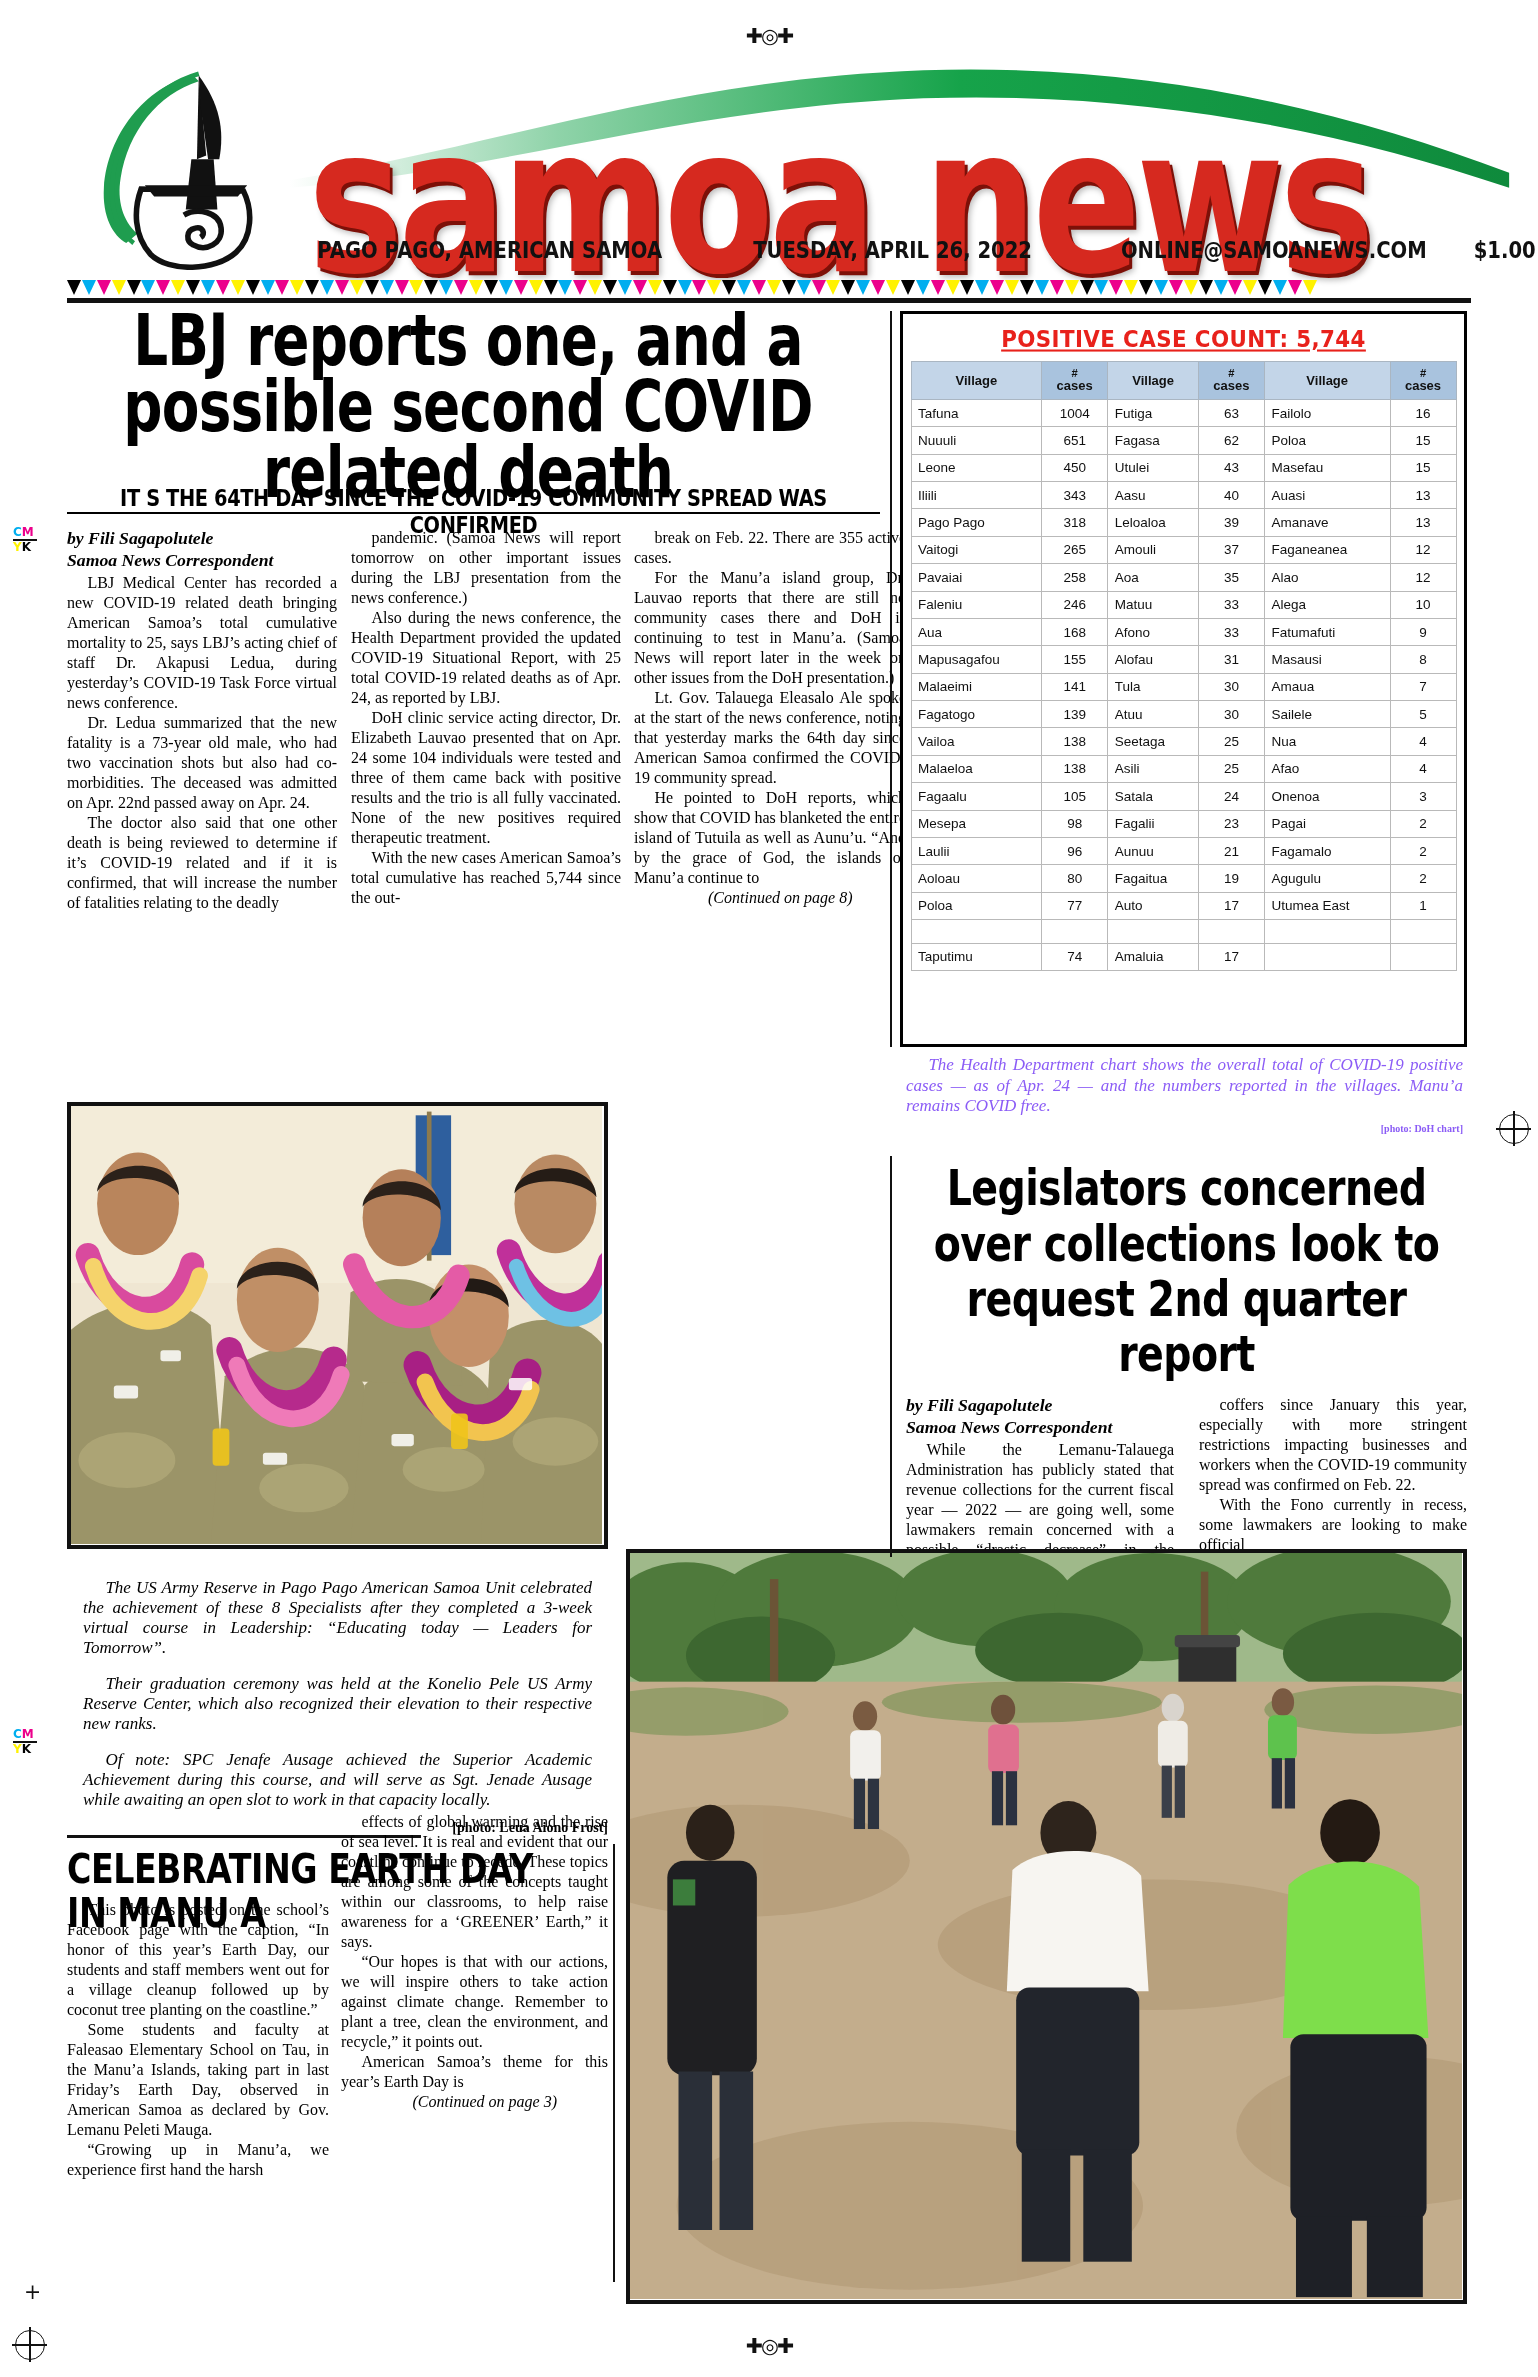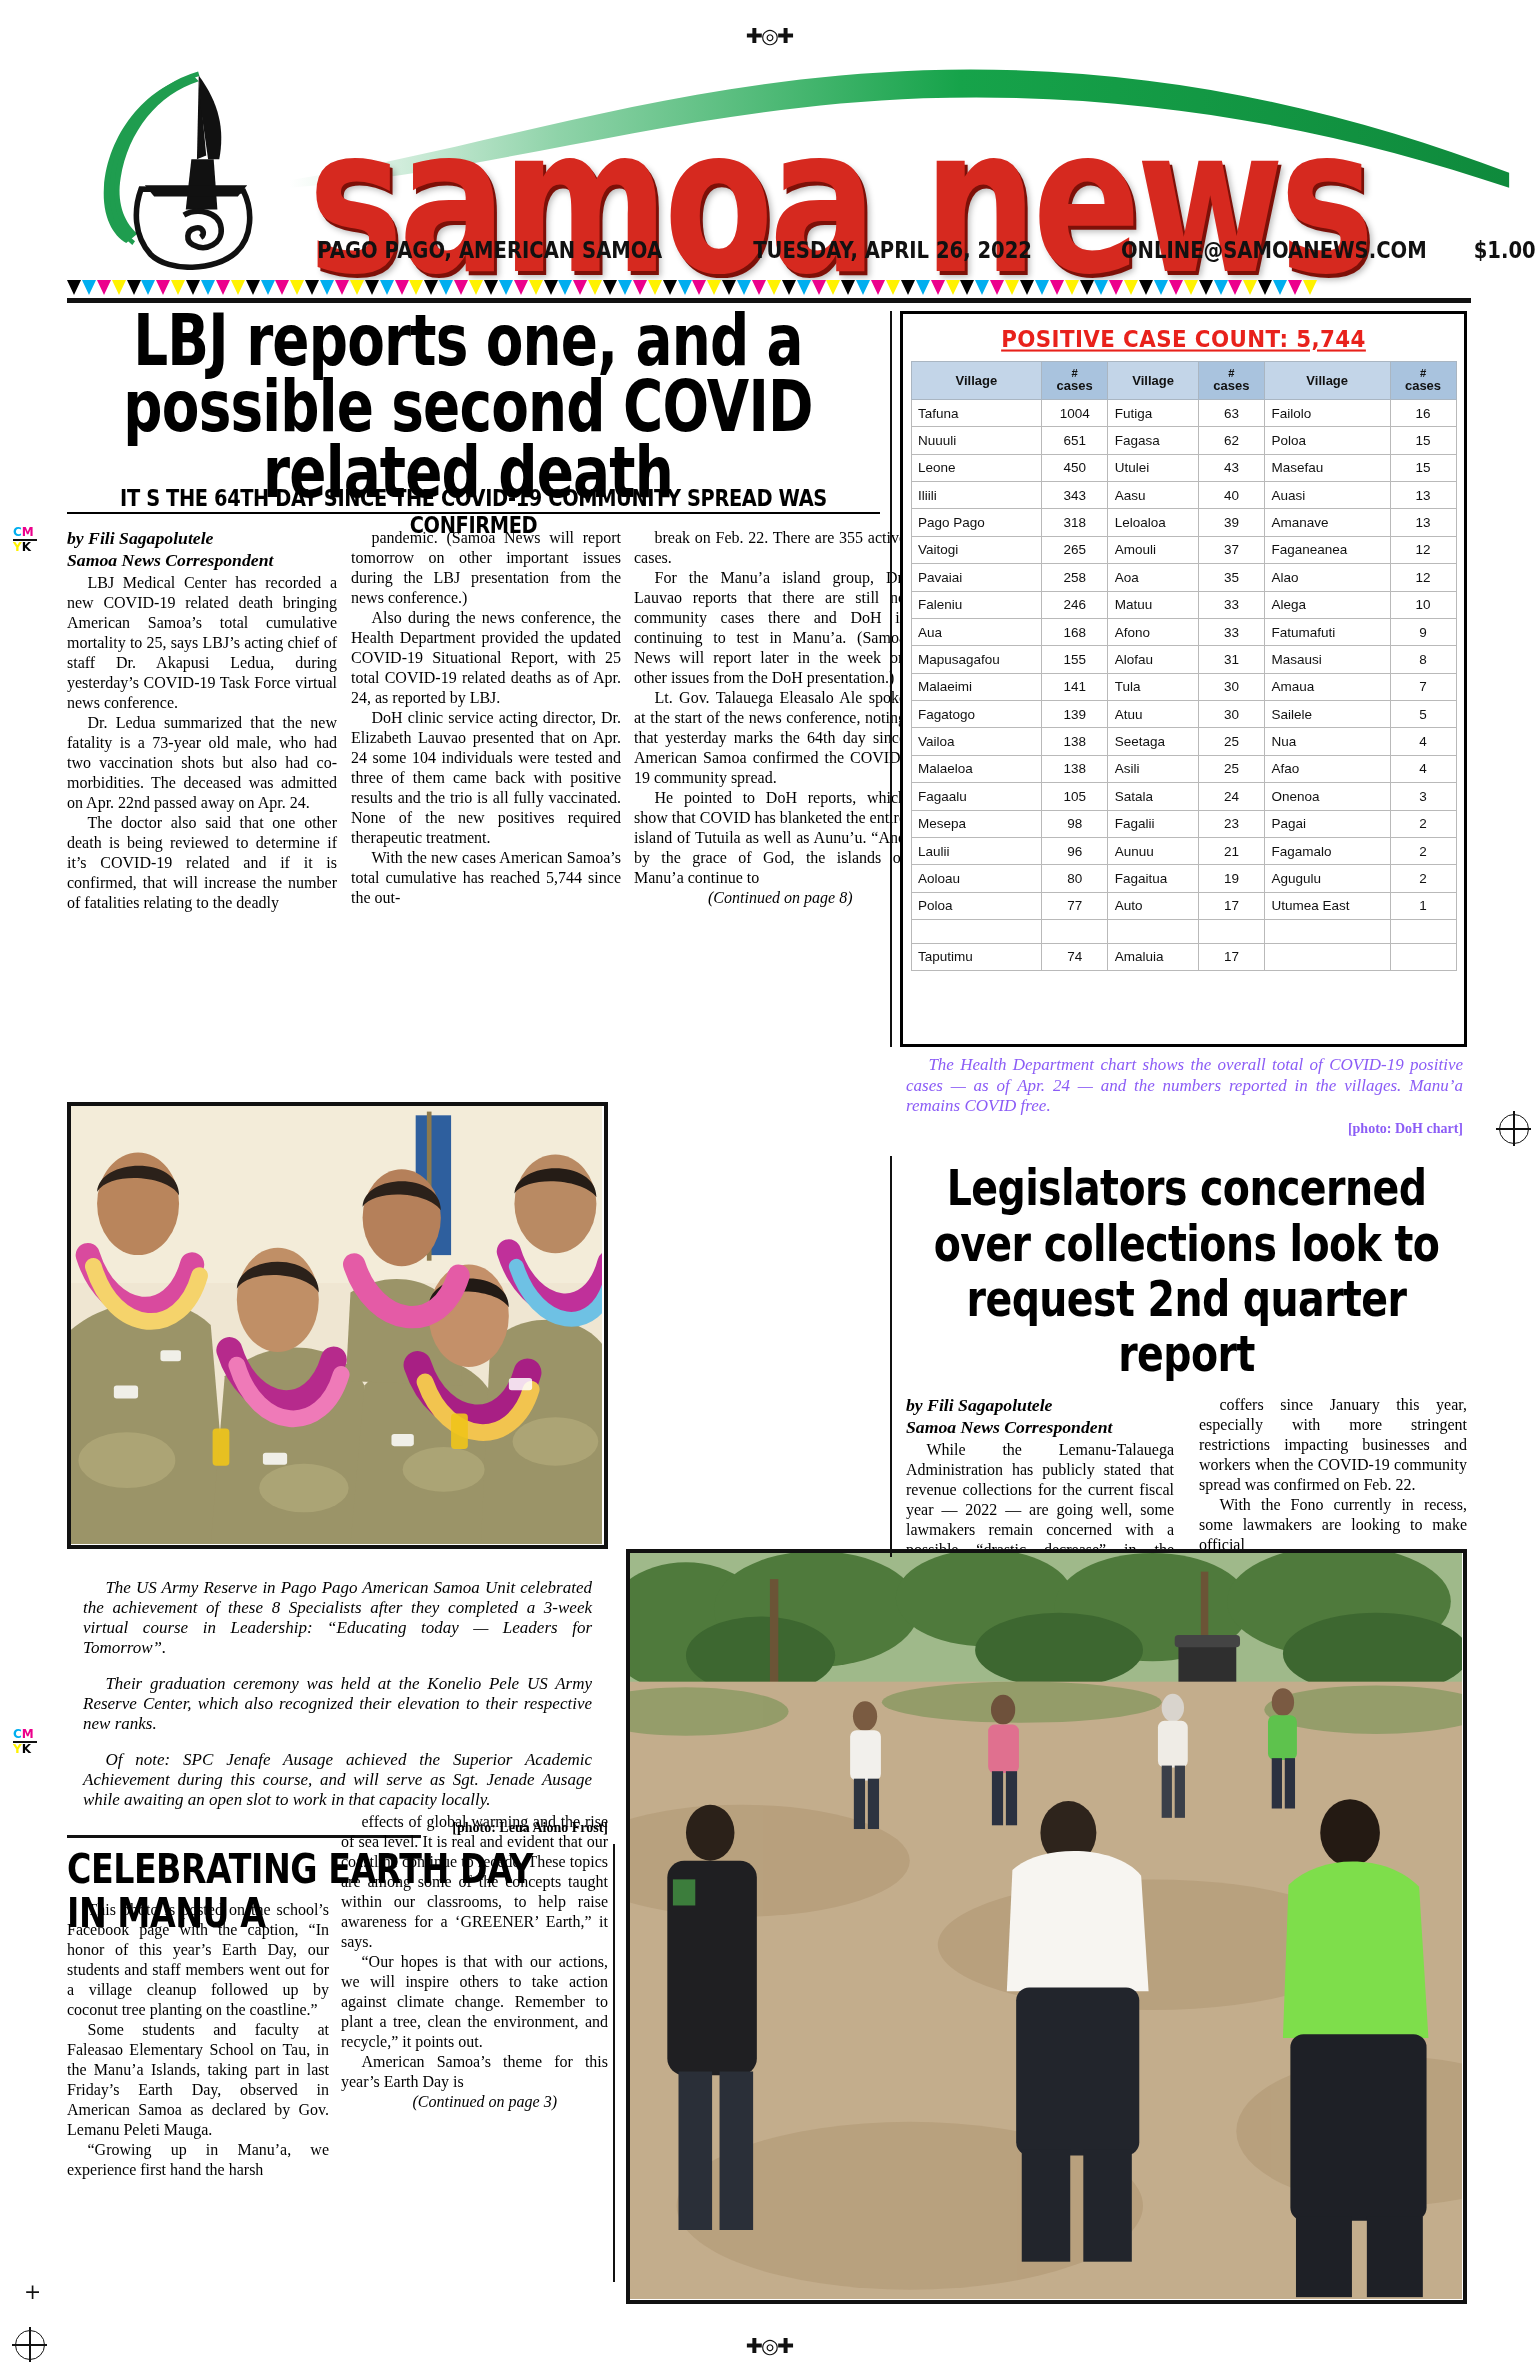--- a/index.html
+++ b/index.html
@@ -115,21 +115,21 @@
   }
   table.cases td.v{text-align:left;}
   table.cases td.n{text-align:center;}
   table.cases tr.blank td{height:15px;border-left:0.9px solid #b9b9b9;border-right:0.9px solid #b9b9b9;}
 
   .tbl-caption{
     position:absolute;left:906px;top:1055px;width:557px;
     font-family:"Liberation Serif",serif;font-style:italic;font-size:17px;line-height:20.5px;
     text-align:justify;text-indent:22.4px;color:#8b5cf6;
   }
-  .credit{font-family:"Liberation Serif",serif;font-weight:bold;font-size:14px;text-align:right;margin-top:2.8px;font-style:normal;}
+  .credit{font-family:"Liberation Serif",serif;font-weight:bold;font-size:10px;text-align:right;margin-top:2.8px;font-style:normal;}
 
   
   .head2{
     position:absolute;left:906px;top:1161px;width:561px;
     font-family:"DejaVu Sans",sans-serif;font-weight:bold;font-size:42px;line-height:46px;
     letter-spacing:-0.6px;text-align:center;color:#000;
     transform:scaleX(.94) scaleY(1.2);transform-origin:center top;
   }
   .c4{left:906px;top:1395px;width:268px;}
   .c5{left:1199px;top:1395px;width:268px;}

